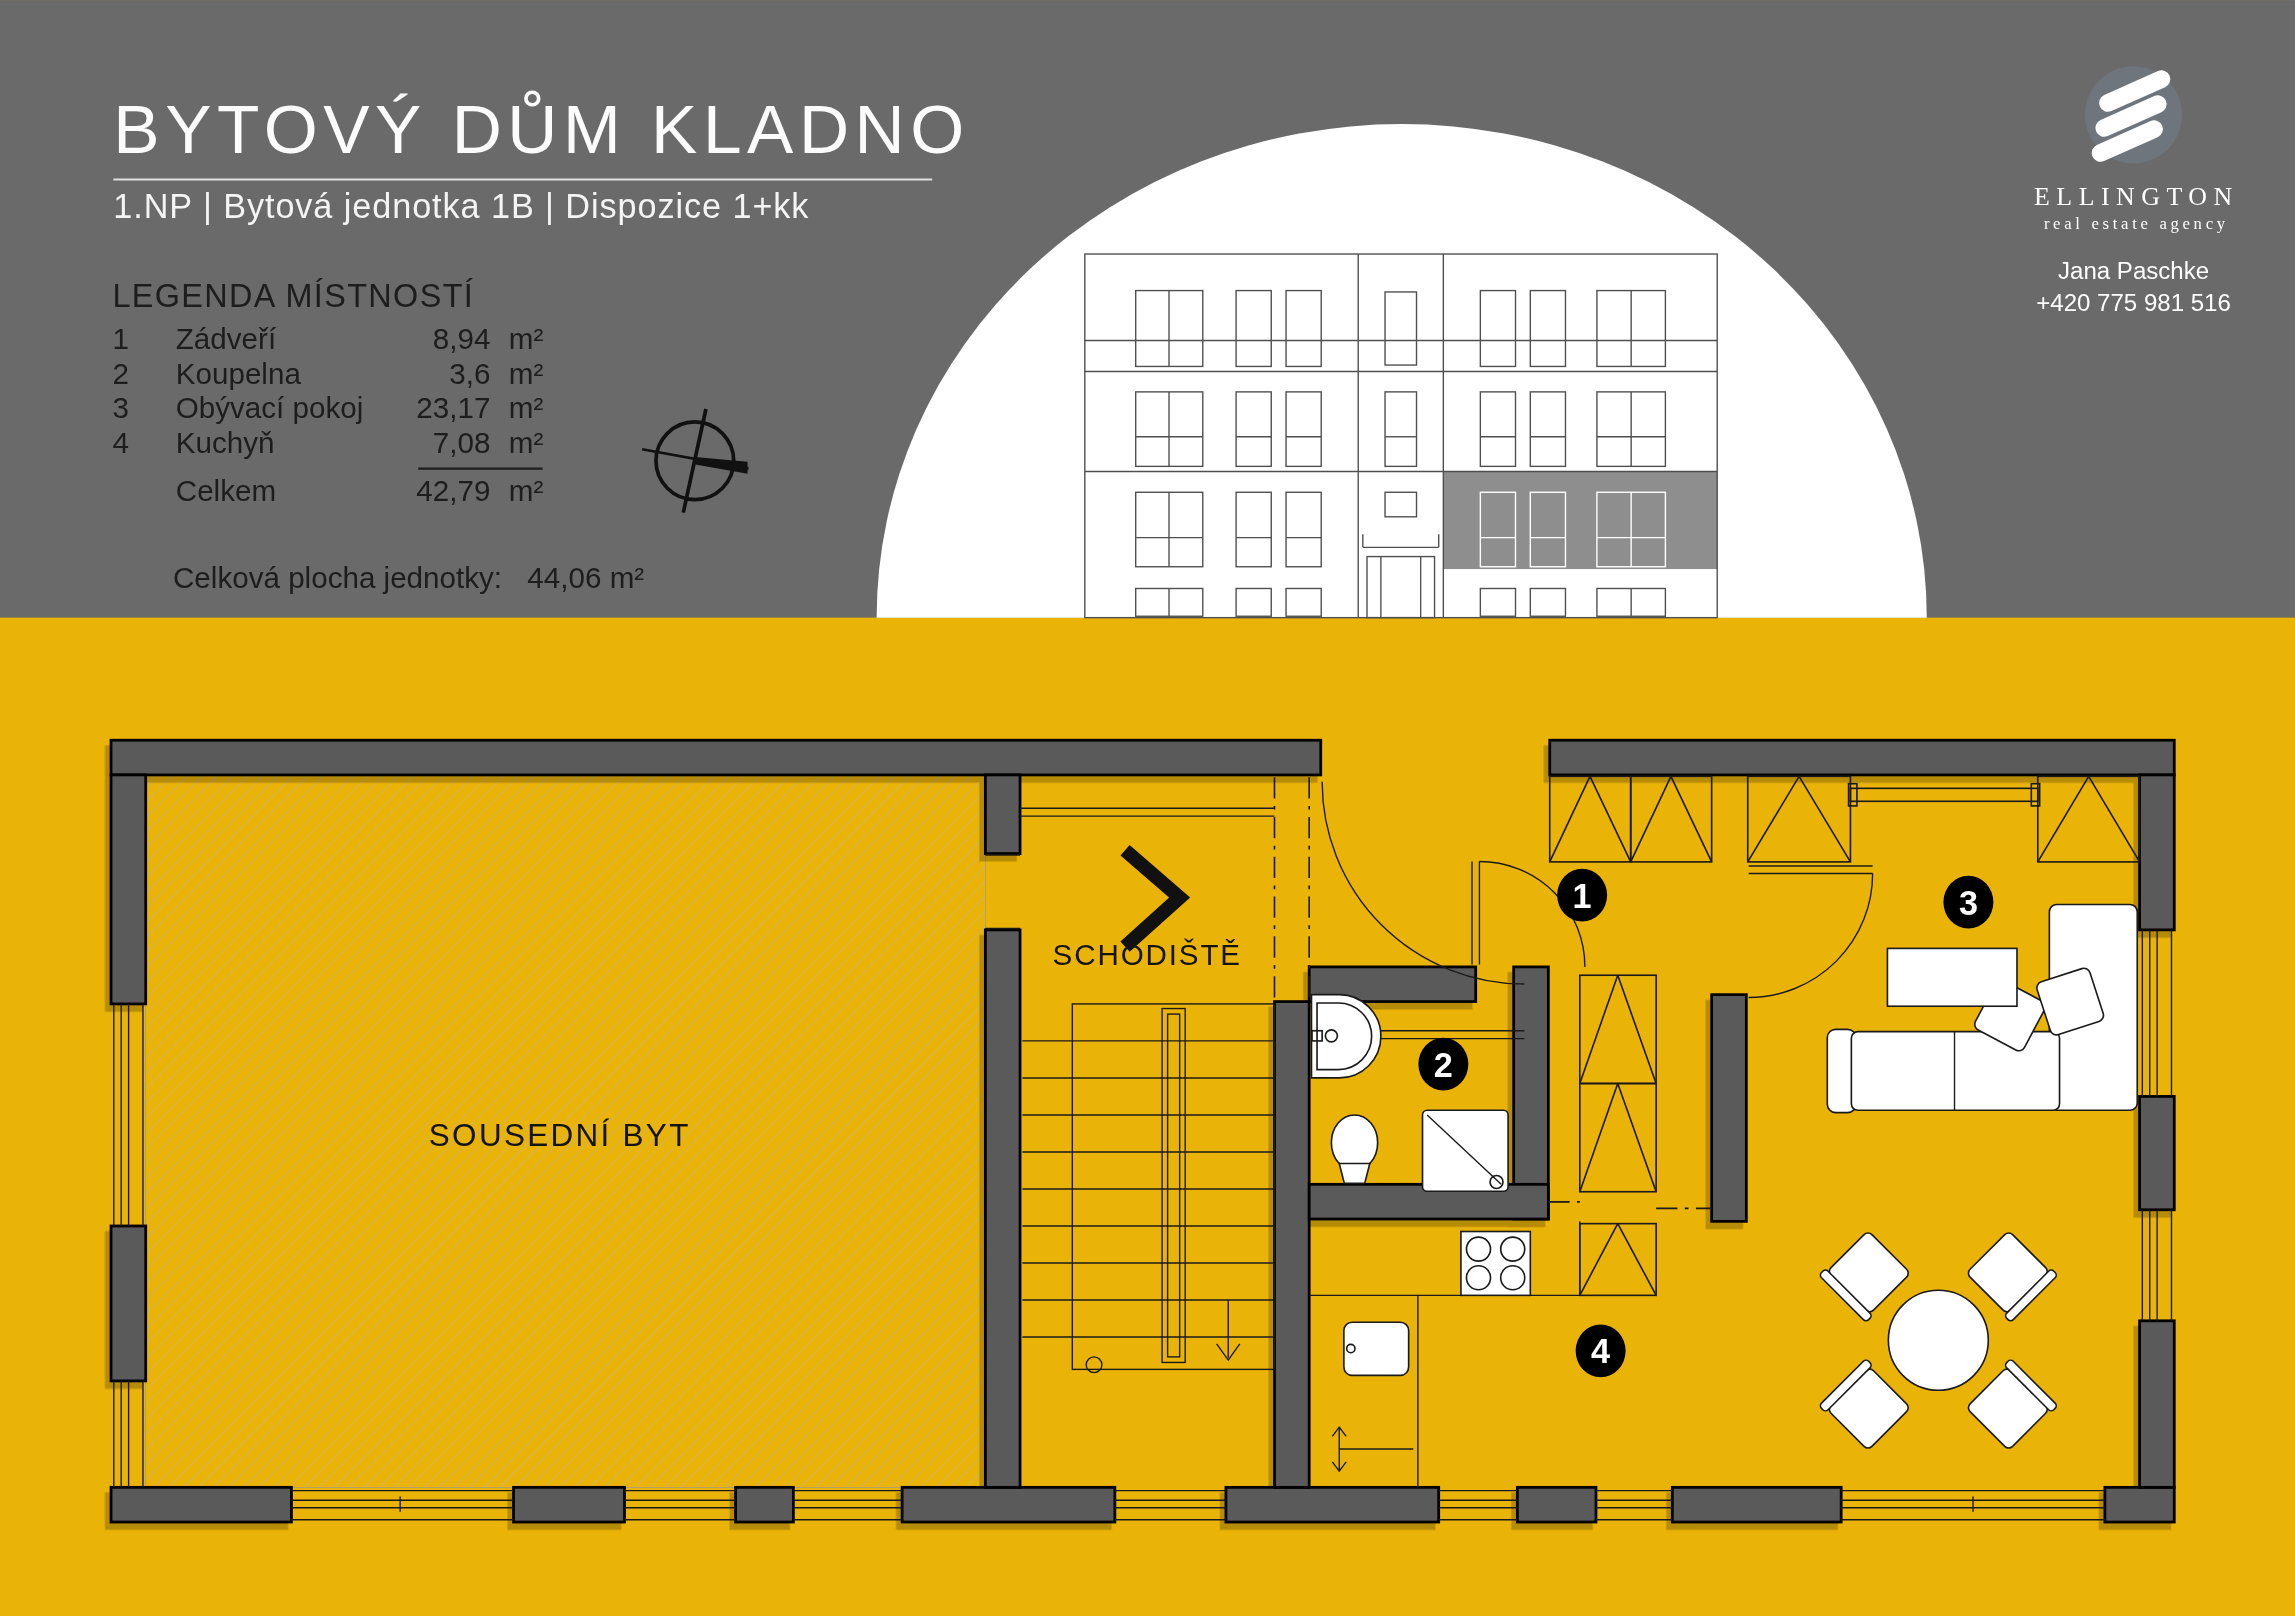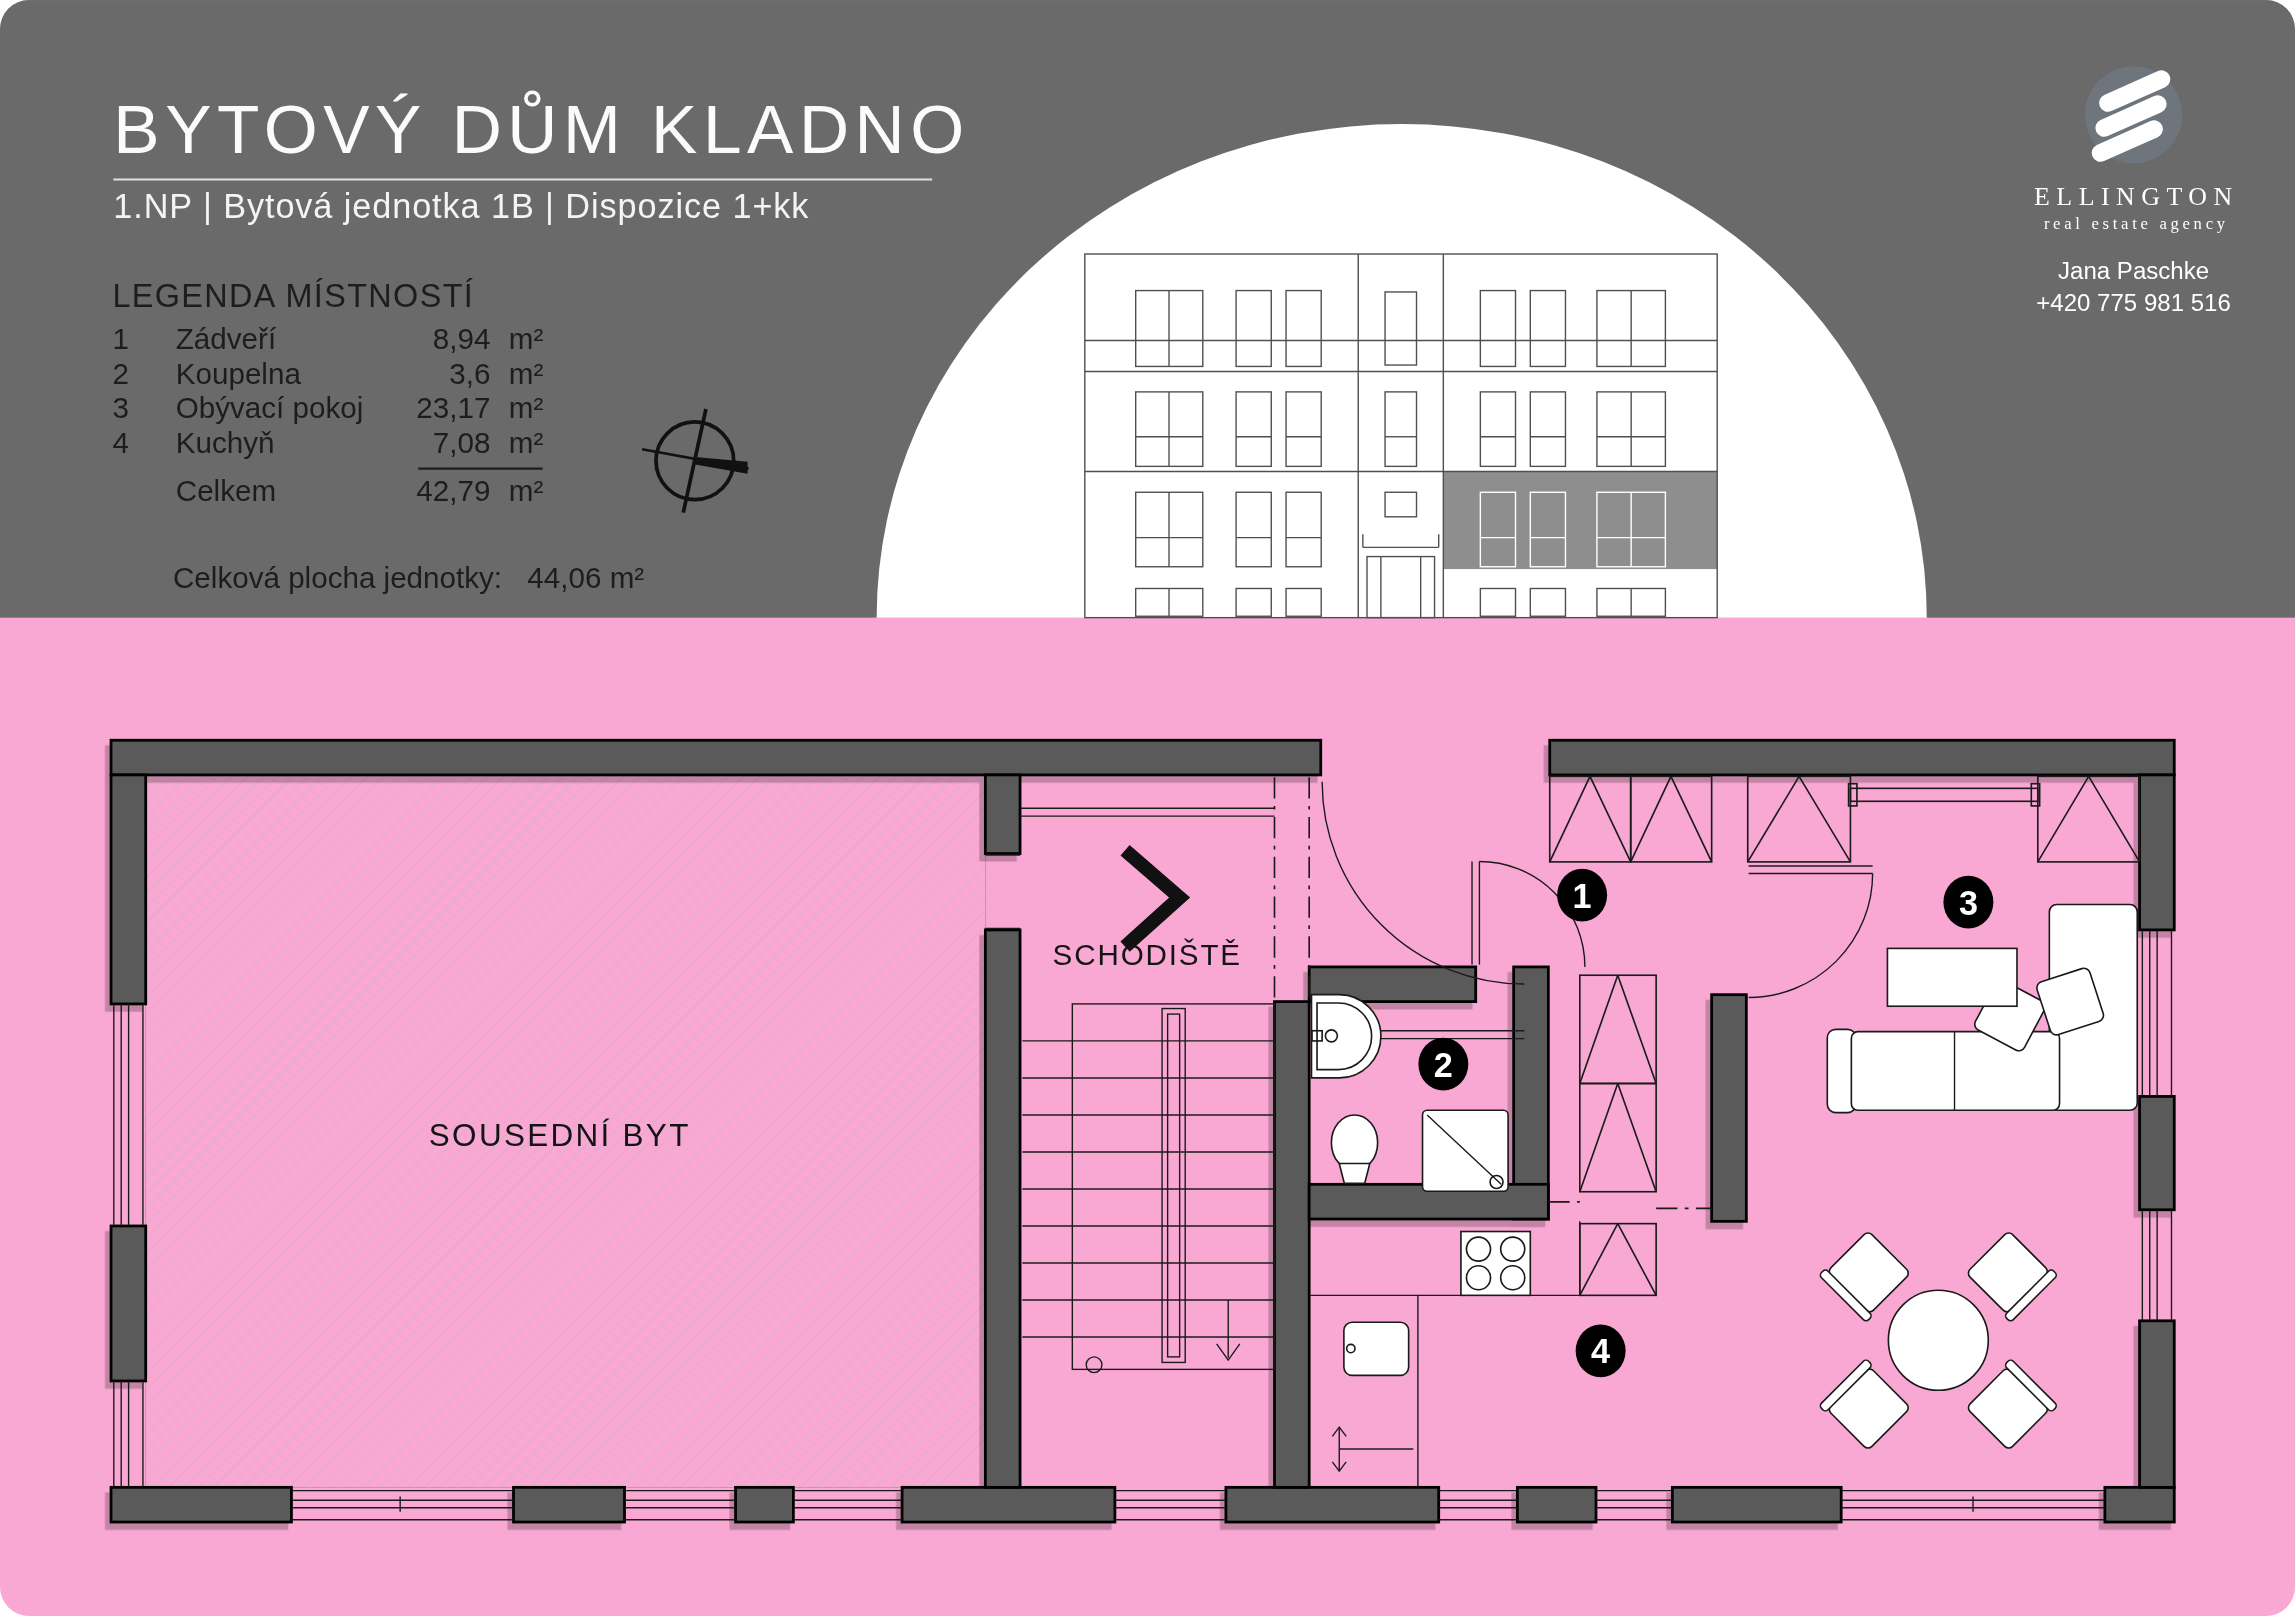--- a/index.html
+++ b/index.html
@@ -1,17 +1,17 @@
 <!DOCTYPE html>
 <html style="font-size:7.4px"><head>
 <meta charset="utf-8">
 <style>
   html,body{margin:0;padding:0;background:#ffffff;}
-  .page{position:relative;width:2295px;height:1616px;background:#f9a8d4;overflow:hidden;
-        font-family:"Liberation Sans", sans-serif;border-radius:29px;}
+  .page{position:relative;width:2295px;height:1616px;background:#eab308;overflow:hidden;
+        font-family:"Liberation Sans", sans-serif;}
   svg{position:absolute;left:0;top:0;}
   
   .t-title   {font-size:150px;letter-spacing:12px;fill:#fbfbfb;}
   .t-sub     {font-size:74px;letter-spacing:2px;fill:#f4f4f4;}
   .t-legh    {font-size:70px;letter-spacing:3px;fill:#1d1d1d;}
   .t-row     {font-size:64px;fill:#1d1d1d;}
   .t-unit    {font-size:64px;fill:#1d1d1d;}
   .t-total   {font-size:64px;fill:#1d1d1d;}
   .t-agency  {font-family:"Liberation Serif",serif;font-size:56px;letter-spacing:14px;fill:#ffffff;}
   .t-tagline {font-family:"Liberation Serif",serif;font-size:36px;letter-spacing:8px;fill:#ffffff;}

